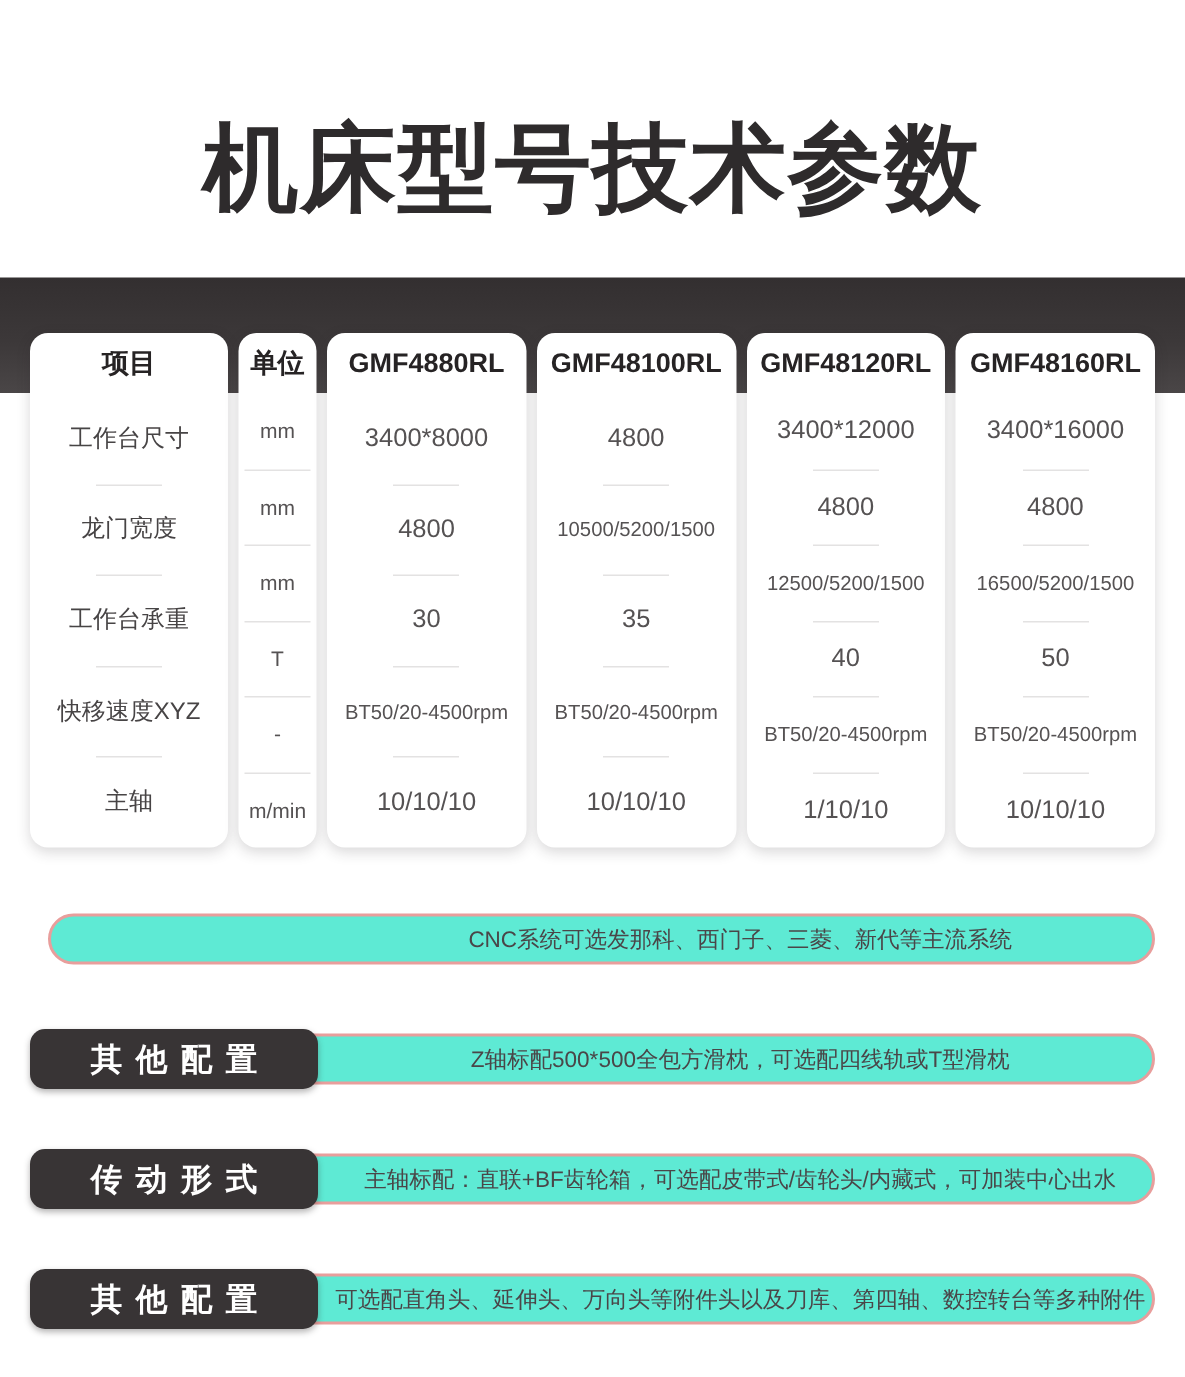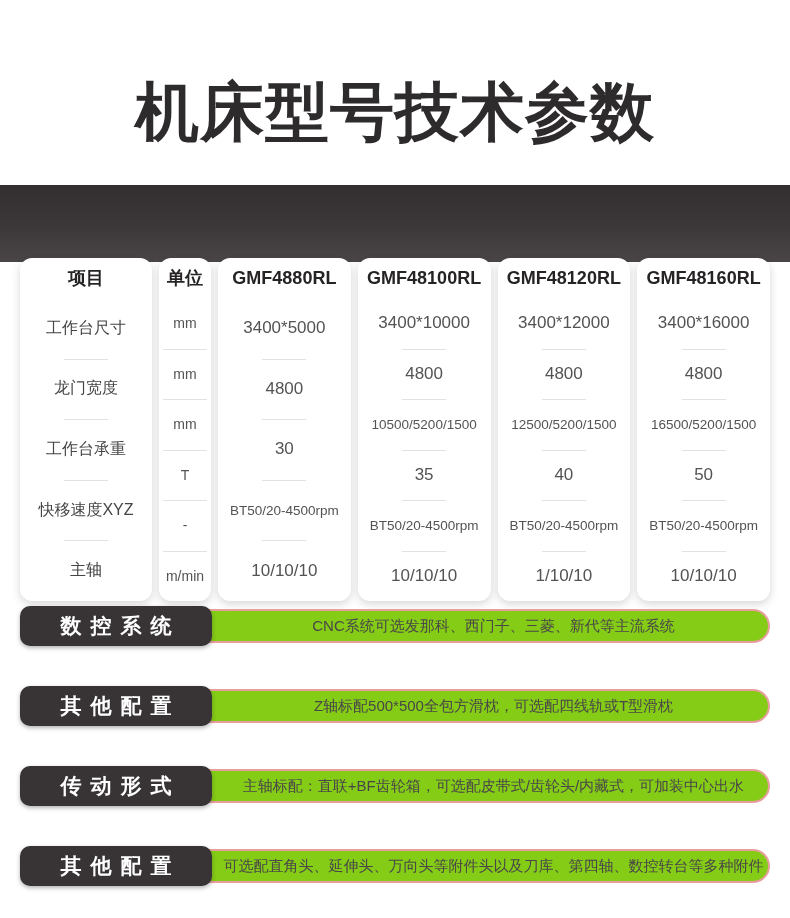--- a/index.html
+++ b/index.html
@@ -18,21 +18,21 @@
     color:#2e2b2c;letter-spacing:1px;
   }
   
   .banner{
     position:absolute;top:185px;left:0;width:100%;height:77px;
     background:linear-gradient(180deg,#332f30 0%,#3c3839 55%,#4a4647 100%);
   }
   
   .cards{
     position:absolute;top:222px;left:20px;width:750px;height:343px;
-    display:flex;gap:7px;margin-top:36px;
+    display:flex;gap:7px;
   }
   .card{
     background:#fff;border-radius:12px;
     box-shadow:0 3px 9px rgba(40,36,37,.18);
     display:flex;flex-direction:column;
     overflow:hidden;
   }
   .col-item{flex:0 0 132px;}
   .col-unit{flex:0 0 52px;}
   .col-model{flex:1 1 0;}
@@ -53,21 +53,21 @@
   .cell + .cell::before{
     content:"";position:absolute;top:0;left:50%;
     transform:translateX(-50%);
     width:44px;height:1px;background:#e3e2e2;
   }
   
   .sections{position:absolute;top:606px;left:0;width:100%;}
   .section{position:relative;height:40px;margin-bottom:40px;}
   .pill{
     position:absolute;left:32px;right:20px;top:3px;height:34px;
-    background:#84cc16;
+    background:#5eead4;
     border:2px solid #e89e9c;border-radius:19px;
     box-sizing:border-box;
     display:flex;align-items:center;justify-content:center;
     padding-left:185px;
     font-size:15px;color:#4a4648;white-space:nowrap;
   }
   .section-label{
     position:absolute;left:20px;top:0;width:192px;height:40px;
     background:#383435;border-radius:10px;
     box-shadow:0 2px 4px rgba(40,36,37,.35);
@@ -96,29 +96,28 @@
         <div class="card-header">单位</div>
         <div class="cell">mm</div>
         <div class="cell">mm</div>
         <div class="cell">mm</div>
         <div class="cell">T</div>
         <div class="cell">-</div>
         <div class="cell">m/min</div>
       </div>
       <div class="card col-model">
         <div class="card-header">GMF4880RL</div>
-        <div class="cell">3400*5000</div>
+        <div class="cell">3400*8000</div>
         <div class="cell">4800</div>
         <div class="cell">30</div>
         <div class="cell small">BT50/20-4500rpm</div>
         <div class="cell">10/10/10</div>
       </div>
       <div class="card col-model">
         <div class="card-header">GMF48100RL</div>
-        <div class="cell">3400*10000</div>
         <div class="cell">4800</div>
         <div class="cell small">10500/5200/1500</div>
         <div class="cell">35</div>
         <div class="cell small">BT50/20-4500rpm</div>
         <div class="cell">10/10/10</div>
       </div>
       <div class="card col-model">
         <div class="card-header">GMF48120RL</div>
         <div class="cell">3400*12000</div>
         <div class="cell">4800</div>
@@ -133,21 +132,20 @@
         <div class="cell">4800</div>
         <div class="cell small">16500/5200/1500</div>
         <div class="cell">50</div>
         <div class="cell small">BT50/20-4500rpm</div>
         <div class="cell">10/10/10</div>
       </div>
     </div>
   <div class="sections" id="sections">
       <div class="section">
         <div class="pill">CNC系统可选发那科、西门子、三菱、新代等主流系统</div>
-        <div class="section-label">数控系统</div>
       </div>
       <div class="section">
         <div class="pill">Z轴标配500*500全包方滑枕，可选配四线轨或T型滑枕</div>
         <div class="section-label">其他配置</div>
       </div>
       <div class="section">
         <div class="pill">主轴标配：直联+BF齿轮箱，可选配皮带式/齿轮头/内藏式，可加装中心出水</div>
         <div class="section-label">传动形式</div>
       </div>
       <div class="section">

